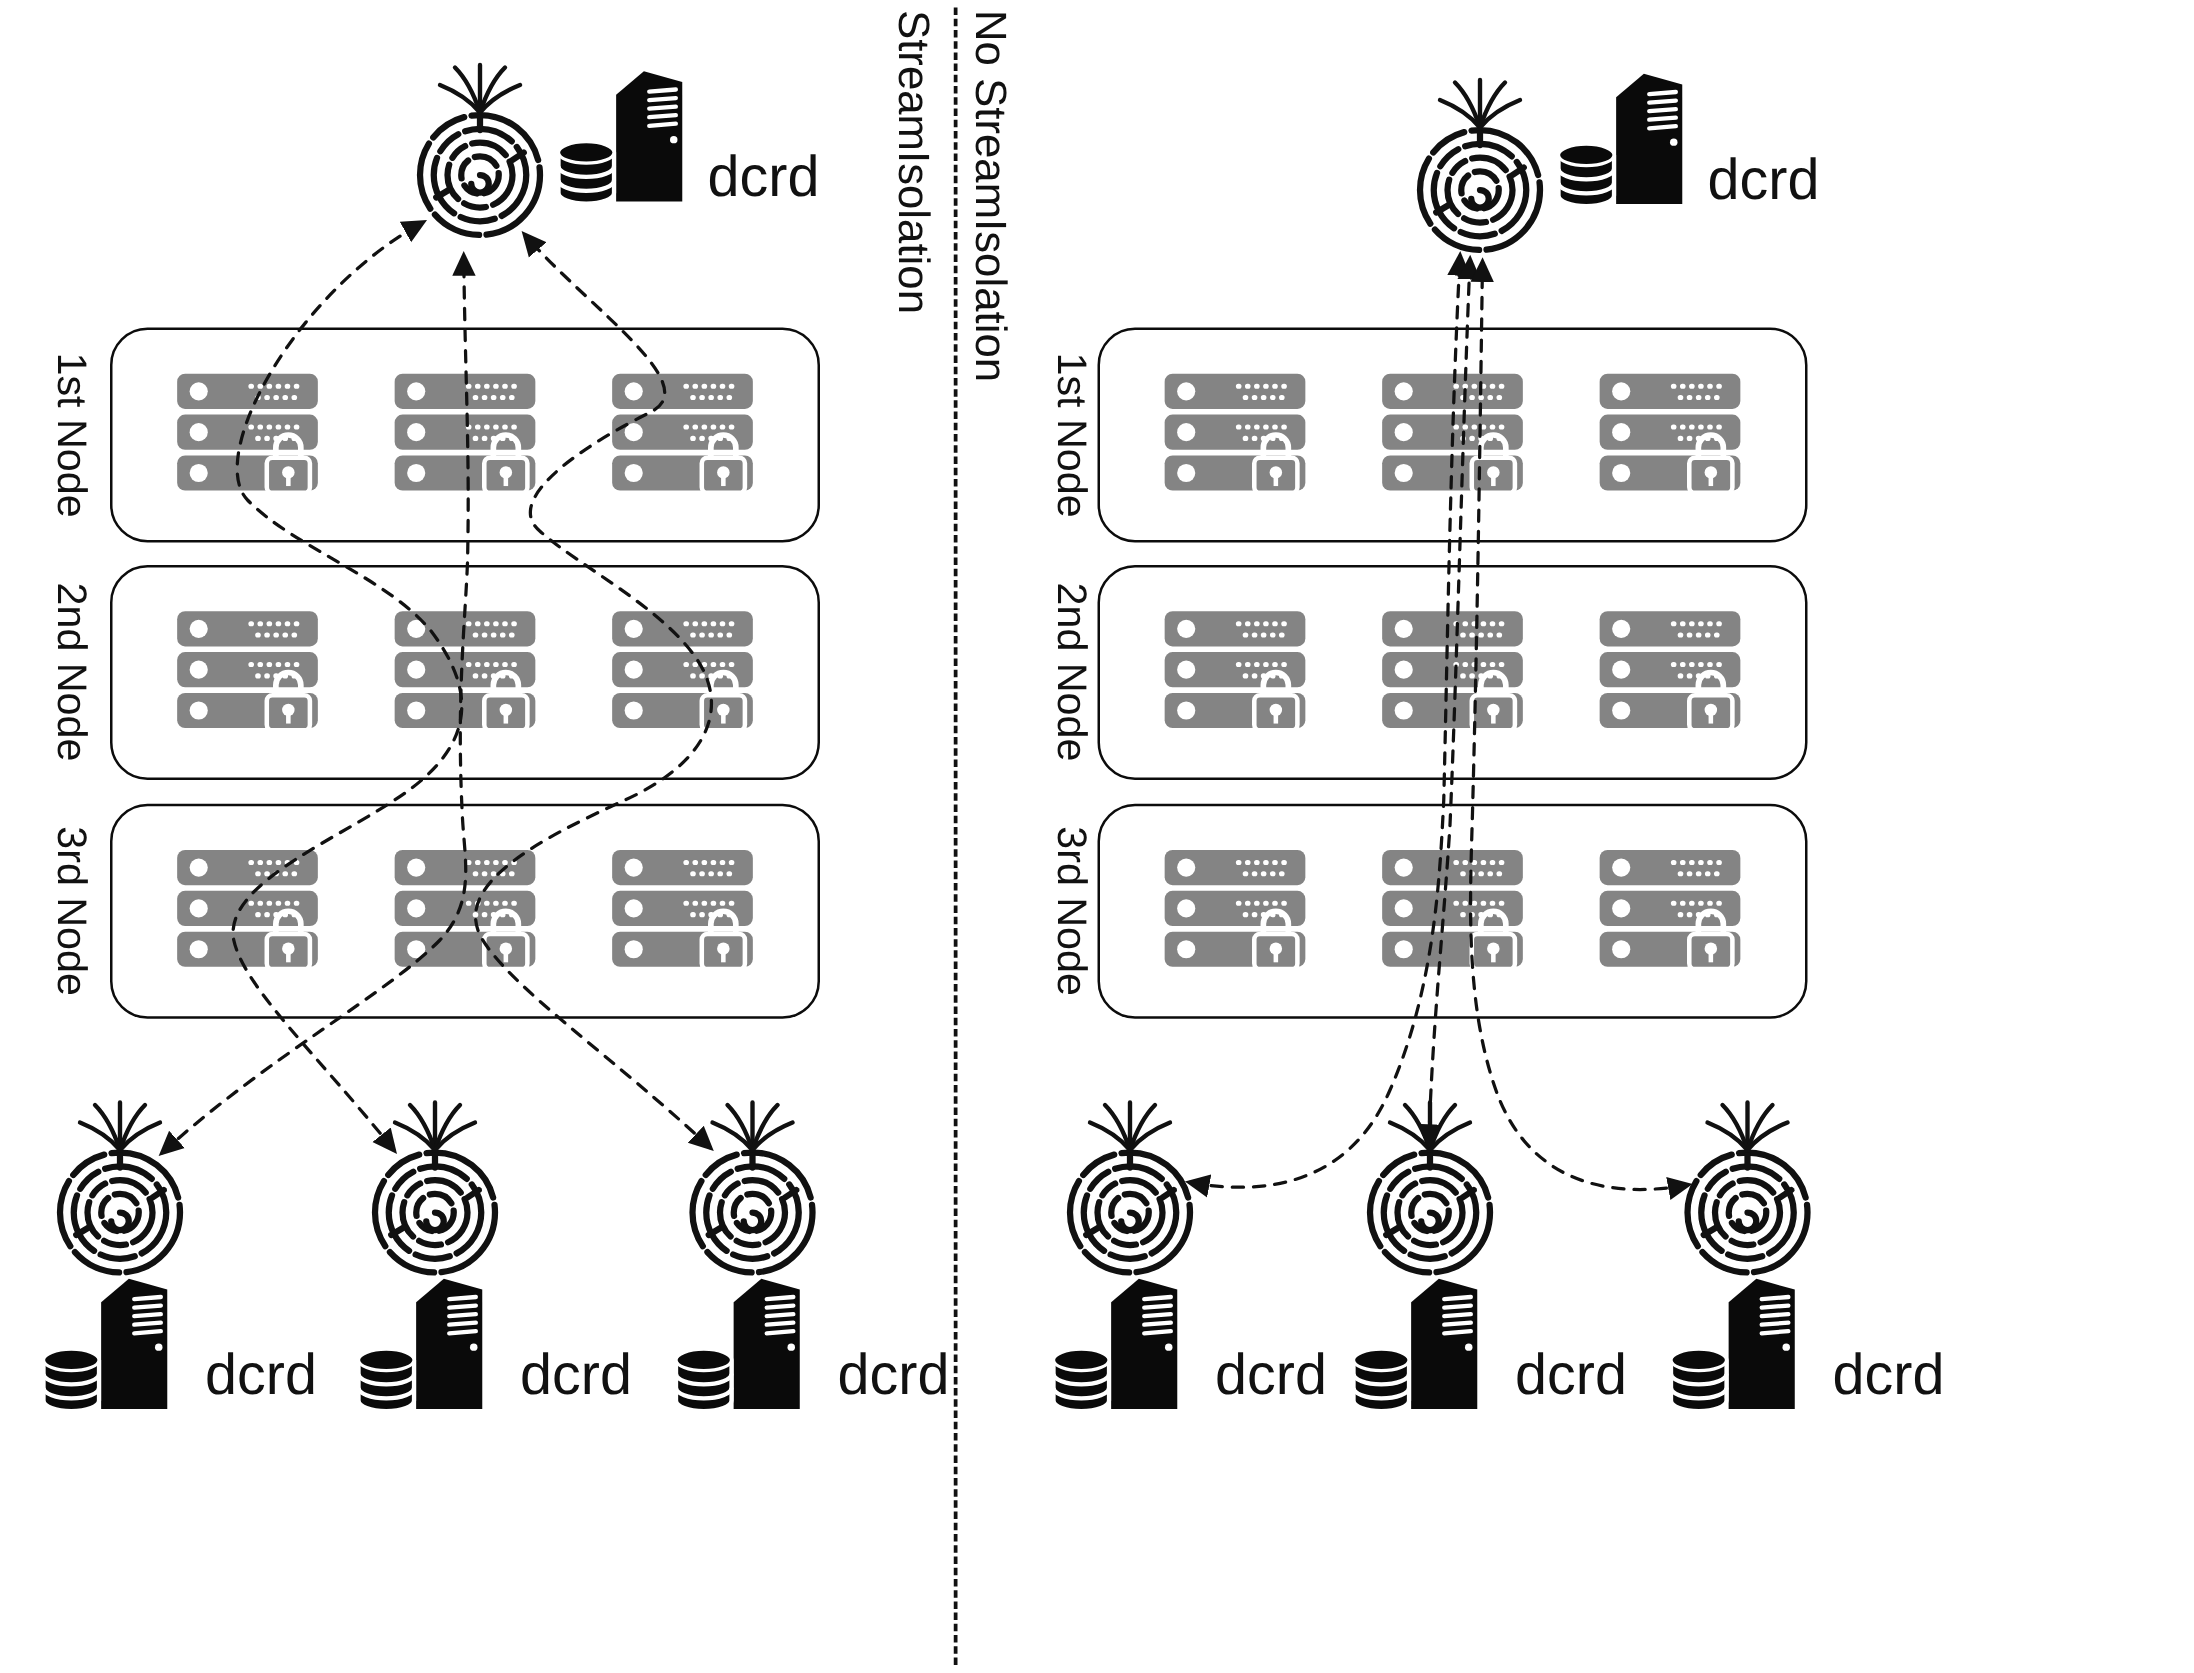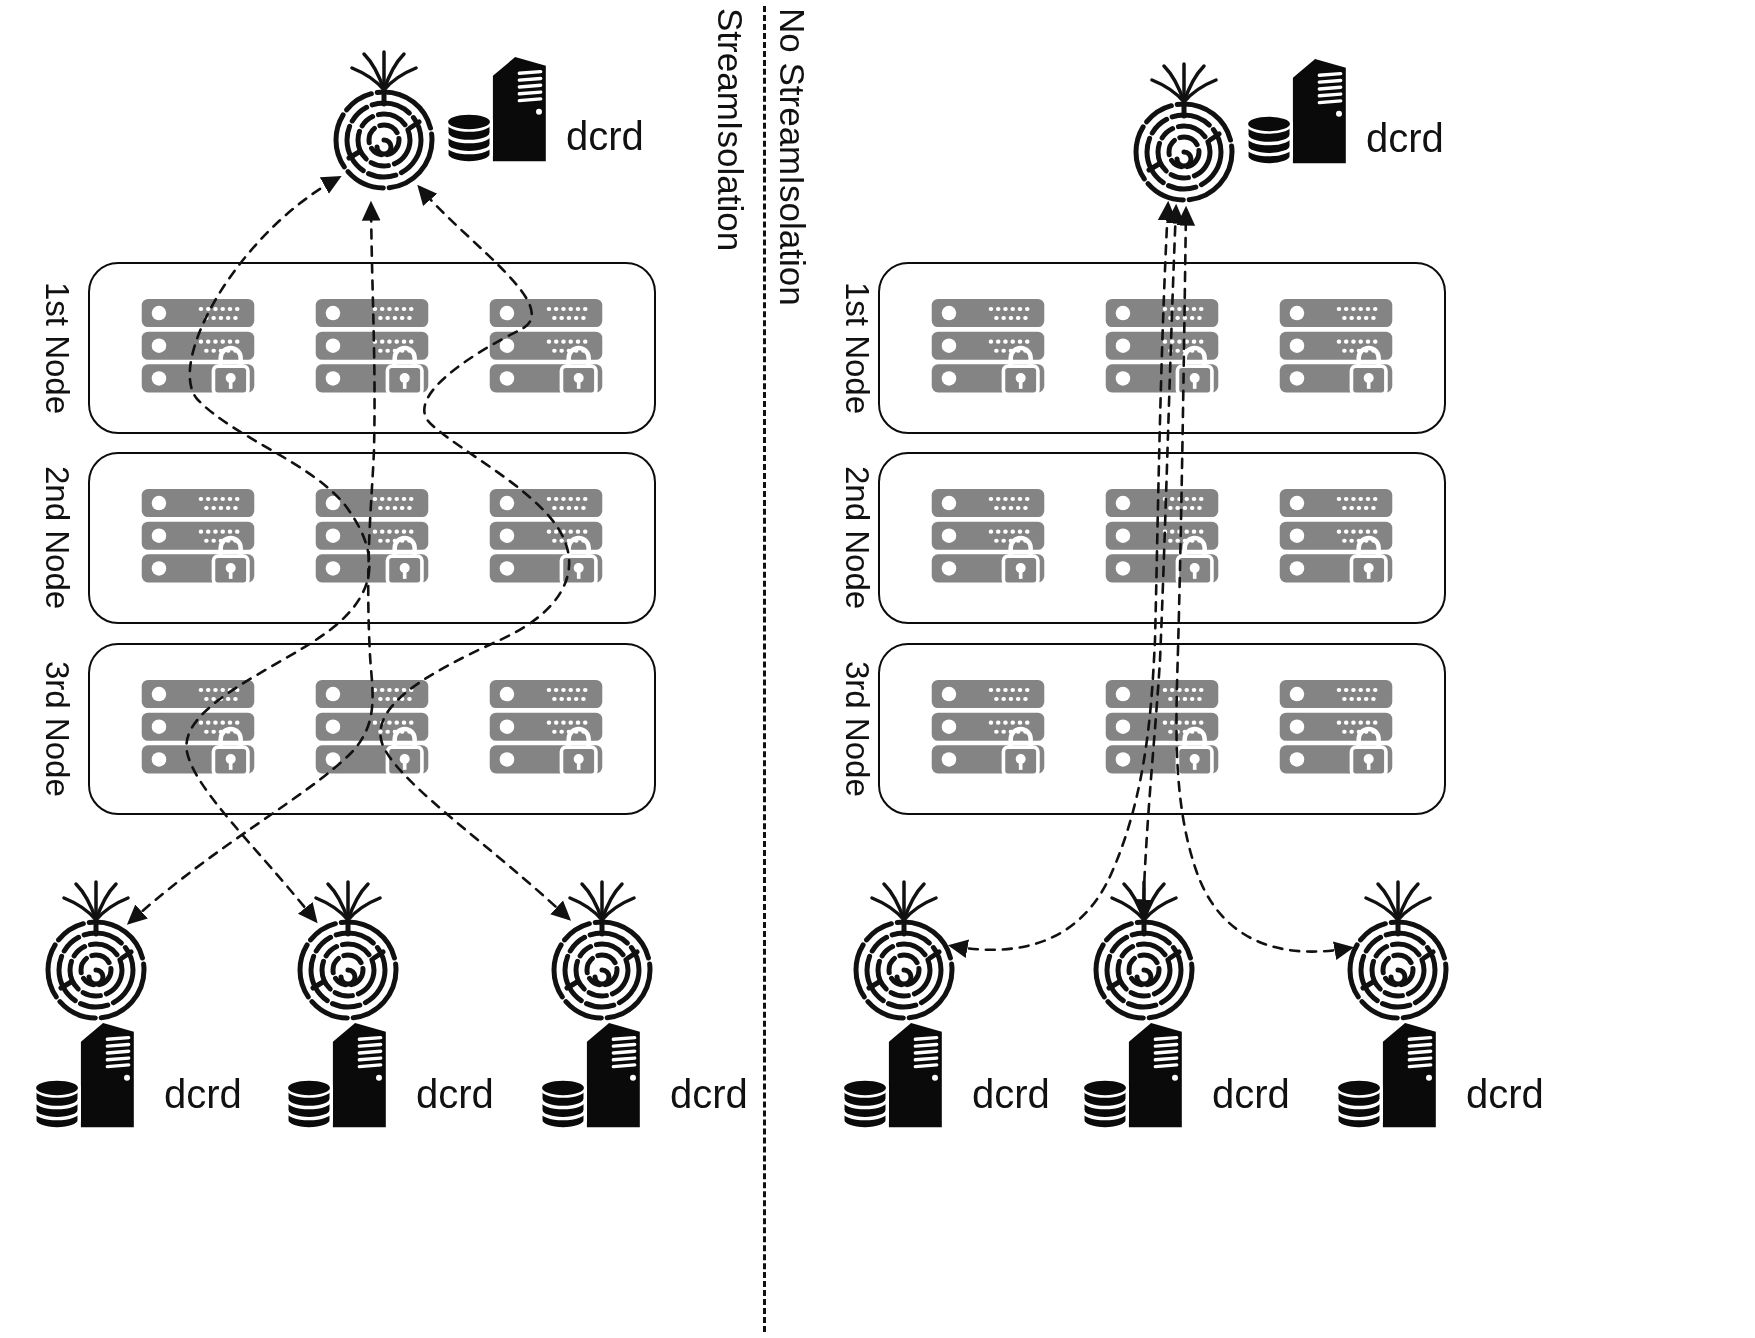--- a/index.html
+++ b/index.html
@@ -20,21 +20,21 @@
   .rack { width:118px; height:102px; }
   .node-label {
     position:absolute; writing-mode:vertical-rl; text-orientation:mixed;
     font-size:33px; height:172px; width:42px; white-space:nowrap;
     display:flex; align-items:center; justify-content:center;
   }
   .section-label {
     position:absolute; writing-mode:vertical-rl; text-orientation:mixed;
     font-size:35px; white-space:nowrap;
   }
-  .dcrd-label { position:absolute; font-size:40px; }
+  .dcrd-label { position:absolute; font-size:46px; }
   .divider {
     position:absolute; left:763px; top:6px; height:1326px; width:0;
     border-left:3px dashed #111;
   }
   .arrows {
     position:absolute; left:0; top:0; width:1755px; height:1338px;
     pointer-events:none;
   }
   .defs-holder { position:absolute; width:0; height:0; overflow:hidden; }
 </style>

